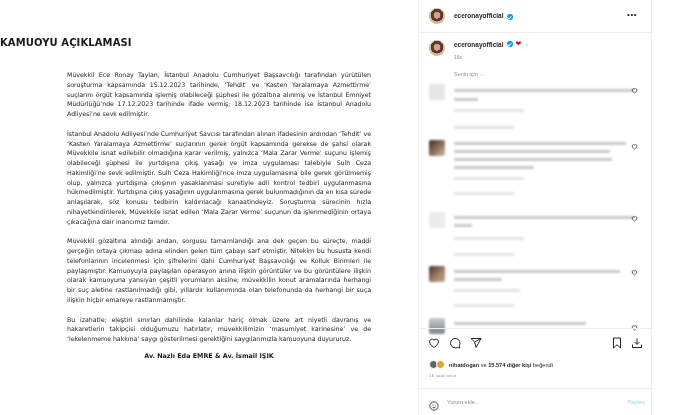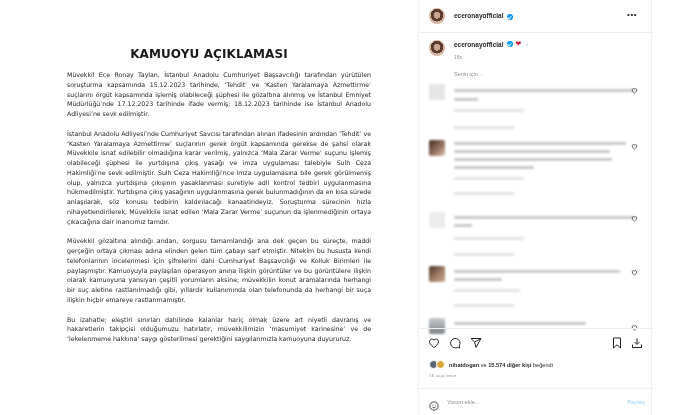--- a/index.html
+++ b/index.html
@@ -5,23 +5,23 @@
   * { box-sizing: border-box; margin: 0; padding: 0; }
   html, body { width: 676px; height: 415px; overflow: hidden; background: #ffffff; }
   body { position: relative; font-family: "Liberation Sans", sans-serif; color: #262626; }
 
   
   .doc {
     position: absolute; left: 0; top: 0; width: 418px; height: 415px;
     background: #ffffff;
   }
   .doc-title {
-    position: absolute; left: 0; width: 418px; top: 47px;
-    text-align: center; font-family: "DejaVu Sans", sans-serif;
-    font-weight: bold; font-size: 12px; letter-spacing: 0.1px; color: #1a1a1a;
+    position: absolute; left: 0; width: 418px; top: 37px;
+    text-align: left; font-family: "DejaVu Sans", sans-serif;
+    font-weight: bold; font-size: 10px; letter-spacing: 0.1px; color: #1a1a1a;
   }
   .doc-body {
     position: absolute; left: 67px; width: 304px; top: 70px;
     font-family: "DejaVu Sans", sans-serif; font-size: 6.3px; line-height: 9.75px;
     color: #262626; text-align: justify; letter-spacing: -0.05px;
   }
   .doc-body p { margin-bottom: 10px; text-indent: 0; }
   .doc-body p:first-child { text-indent: 0; }
   .doc-sign {
     position: absolute; left: 0; width: 418px; top: 352px;
@@ -113,20 +113,21 @@
 <body>
 
 <div class="doc">
   <div class="doc-title">KAMUOYU AÇIKLAMASI</div>
   <div class="doc-body">
     <p>Müvekkil Ece Ronay Taylan, İstanbul Anadolu Cumhuriyet Başsavcılığı tarafından yürütülen soruşturma kapsamında 15.12.2023 tarihinde, ‘Tehdit’ ve ‘Kasten Yaralamaya Azmettirme’ suçlarını örgüt kapsamında işlemiş olabileceği şüphesi ile gözaltına alınmış ve İstanbul Emniyet Müdürlüğü’nde 17.12.2023 tarihinde ifade vermiş; 18.12.2023 tarihinde ise İstanbul Anadolu Adliyesi’ne sevk edilmiştir.</p>
     <p>İstanbul Anadolu Adliyesi’nde Cumhuriyet Savcısı tarafından alınan ifadesinin ardından ‘Tehdit’ ve ‘Kasten Yaralamaya Azmettirme’ suçlarının gerek örgüt kapsamında gerekse de şahsi olarak Müvekkile isnat edilebilir olmadığına karar verilmiş, yalnızca ‘Mala Zarar Verme’ suçunu işlemiş olabileceği şüphesi ile yurtdışına çıkış yasağı ve imza uygulaması talebiyle Sulh Ceza Hakimliği’ne sevk edilmiştir. Sulh Ceza Hakimliği’nce imza uygulamasına bile gerek görülmemiş olup, yalnızca yurtdışına çıkışının yasaklanması suretiyle adli kontrol tedbiri uygulanmasına hükmedilmiştir. Yurtdışına çıkış yasağının uygulanmasına gerek bulunmadığının da en kısa sürede anlaşılarak, söz konusu tedbirin kaldırılacağı kanaatindeyiz. Soruşturma sürecinin hızla nihayetlendirilerek, Müvekkile isnat edilen ‘Mala Zarar Verme’ suçunun da işlenmediğinin ortaya çıkacağına dair inancımız tamdır.</p>
     <p>Müvekkil gözaltına alındığı andan, sorgusu tamamlandığı ana dek geçen bu süreçte, maddi gerçeğin ortaya çıkması adına elinden gelen tüm çabayı sarf etmiştir. Nitekim bu hususta kendi telefonlarının incelenmesi için şifrelerini dahi Cumhuriyet Başsavcılığı ve Kolluk Birimleri ile paylaşmıştır. Kamuoyuyla paylaşılan operasyon anına ilişkin görüntüler ve bu görüntülere ilişkin olarak kamuoyuna yansıyan çeşitli yorumların aksine; müvekkilin konut aramalarında herhangi bir suç aletine rastlanılmadığı gibi, yıllardır kullanımında olan telefonunda da herhangi bir suça ilişkin hiçbir emareye rastlanmamıştır.</p>
     <p>Bu izahatle; eleştiri sınırları dahilinde kalanlar hariç olmak üzere art niyetli davranış ve hakaretlerin takipçisi olduğumuzu hatırlatır, müvekkilimizin ‘masumiyet karinesine’ ve de ‘lekelenmeme hakkına’ saygı gösterilmesi gerektiğini saygılarımızla kamuoyuna duyururuz.</p>
   </div>
+  <div class="doc-sign">Av. Nazlı Eda EMRE &amp; Av. İsmail IŞIK</div>
 </div>
 
 <div class="ig">
 
   <div class="ig-header">
     <div class="avatar"></div>
     <span class="username">
       <span>eceronayofficial</span><span class="verified"></span>
     </span>
     <span class="more-icon">•••</span>

